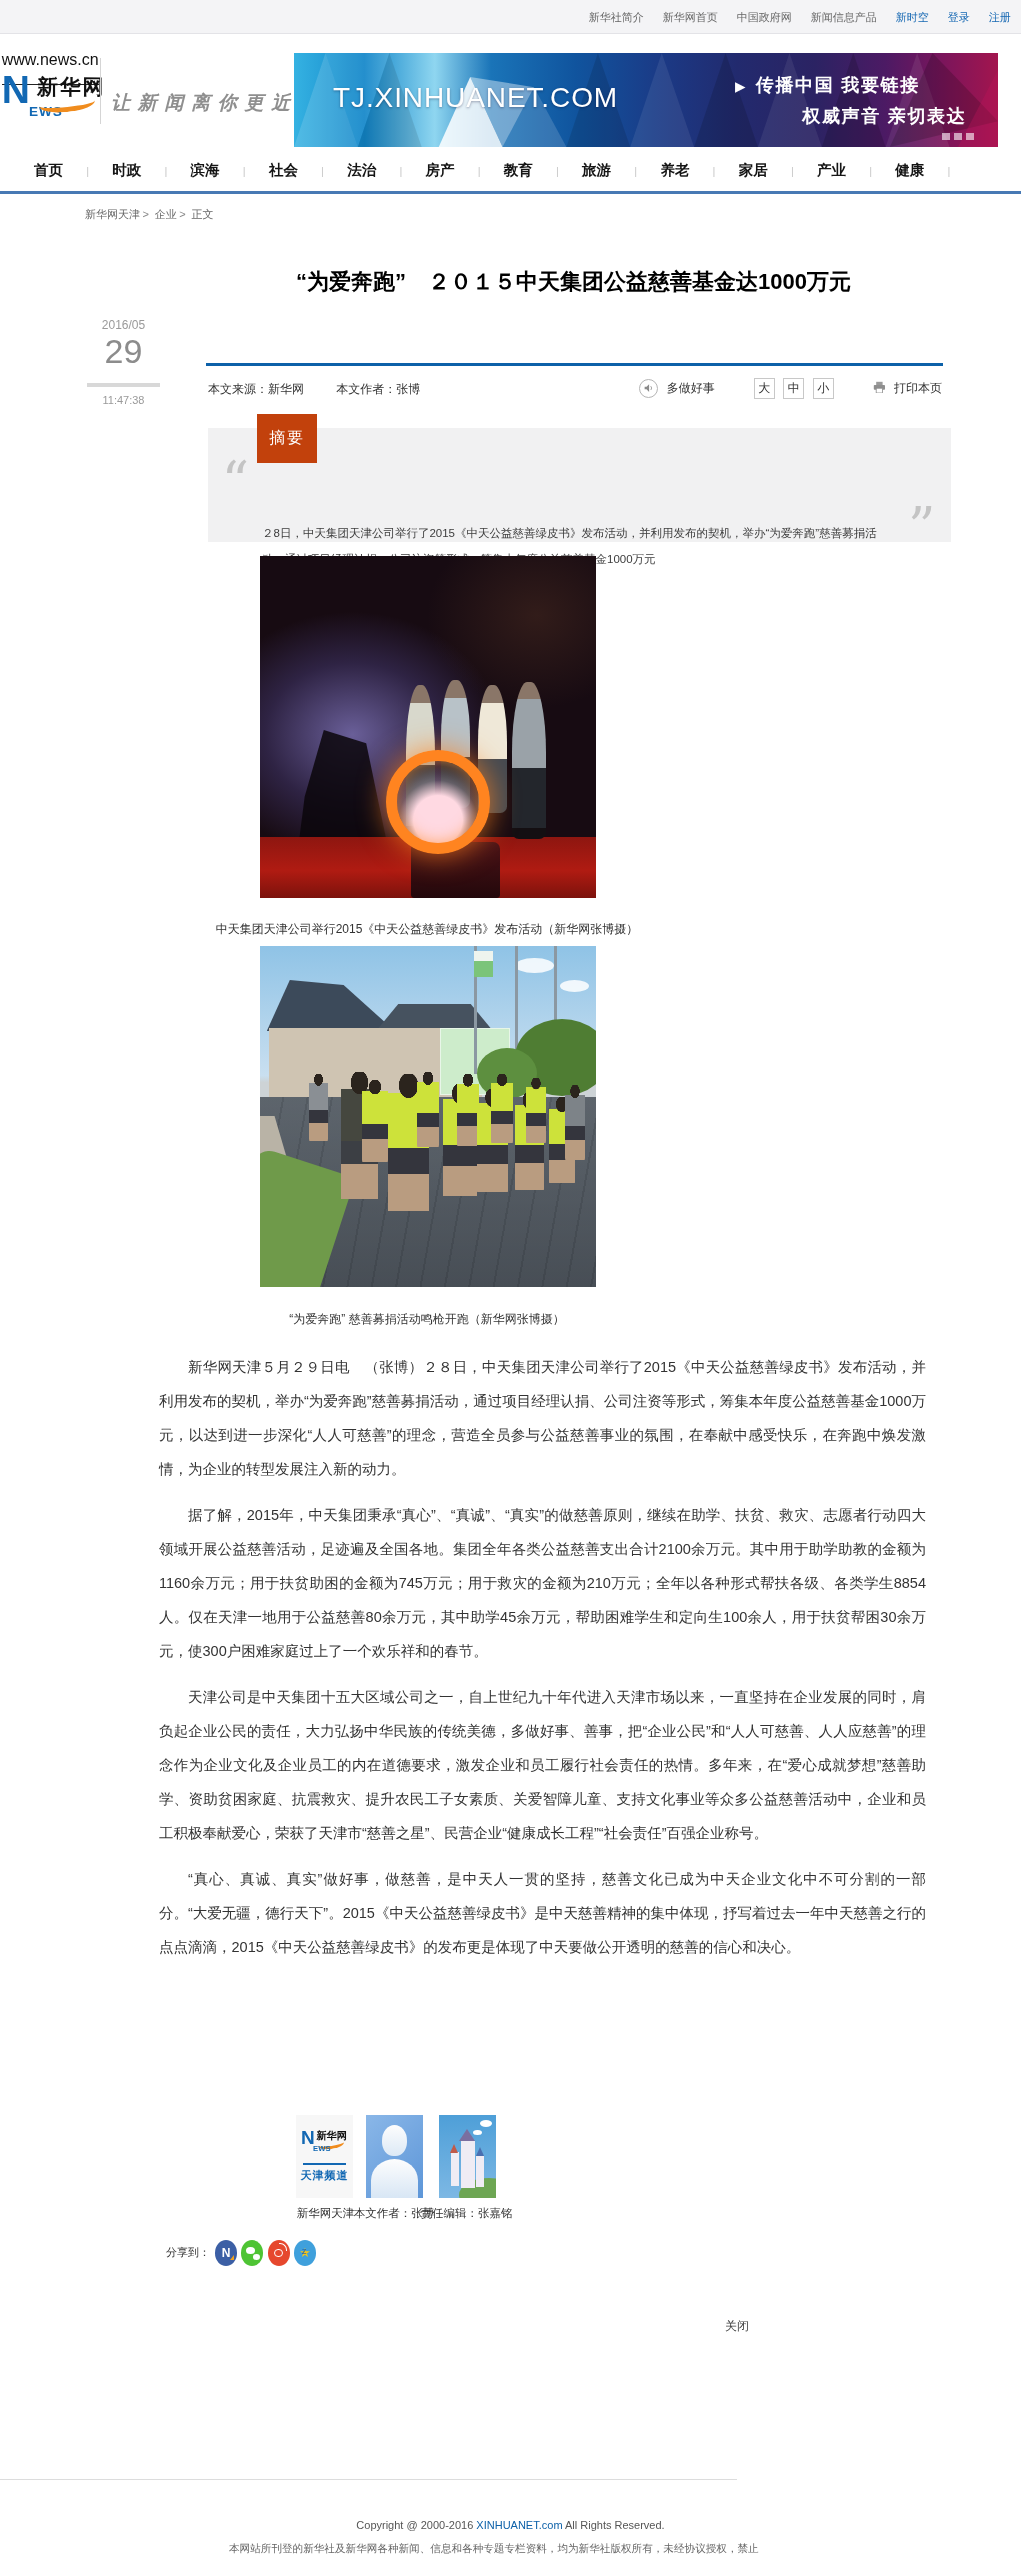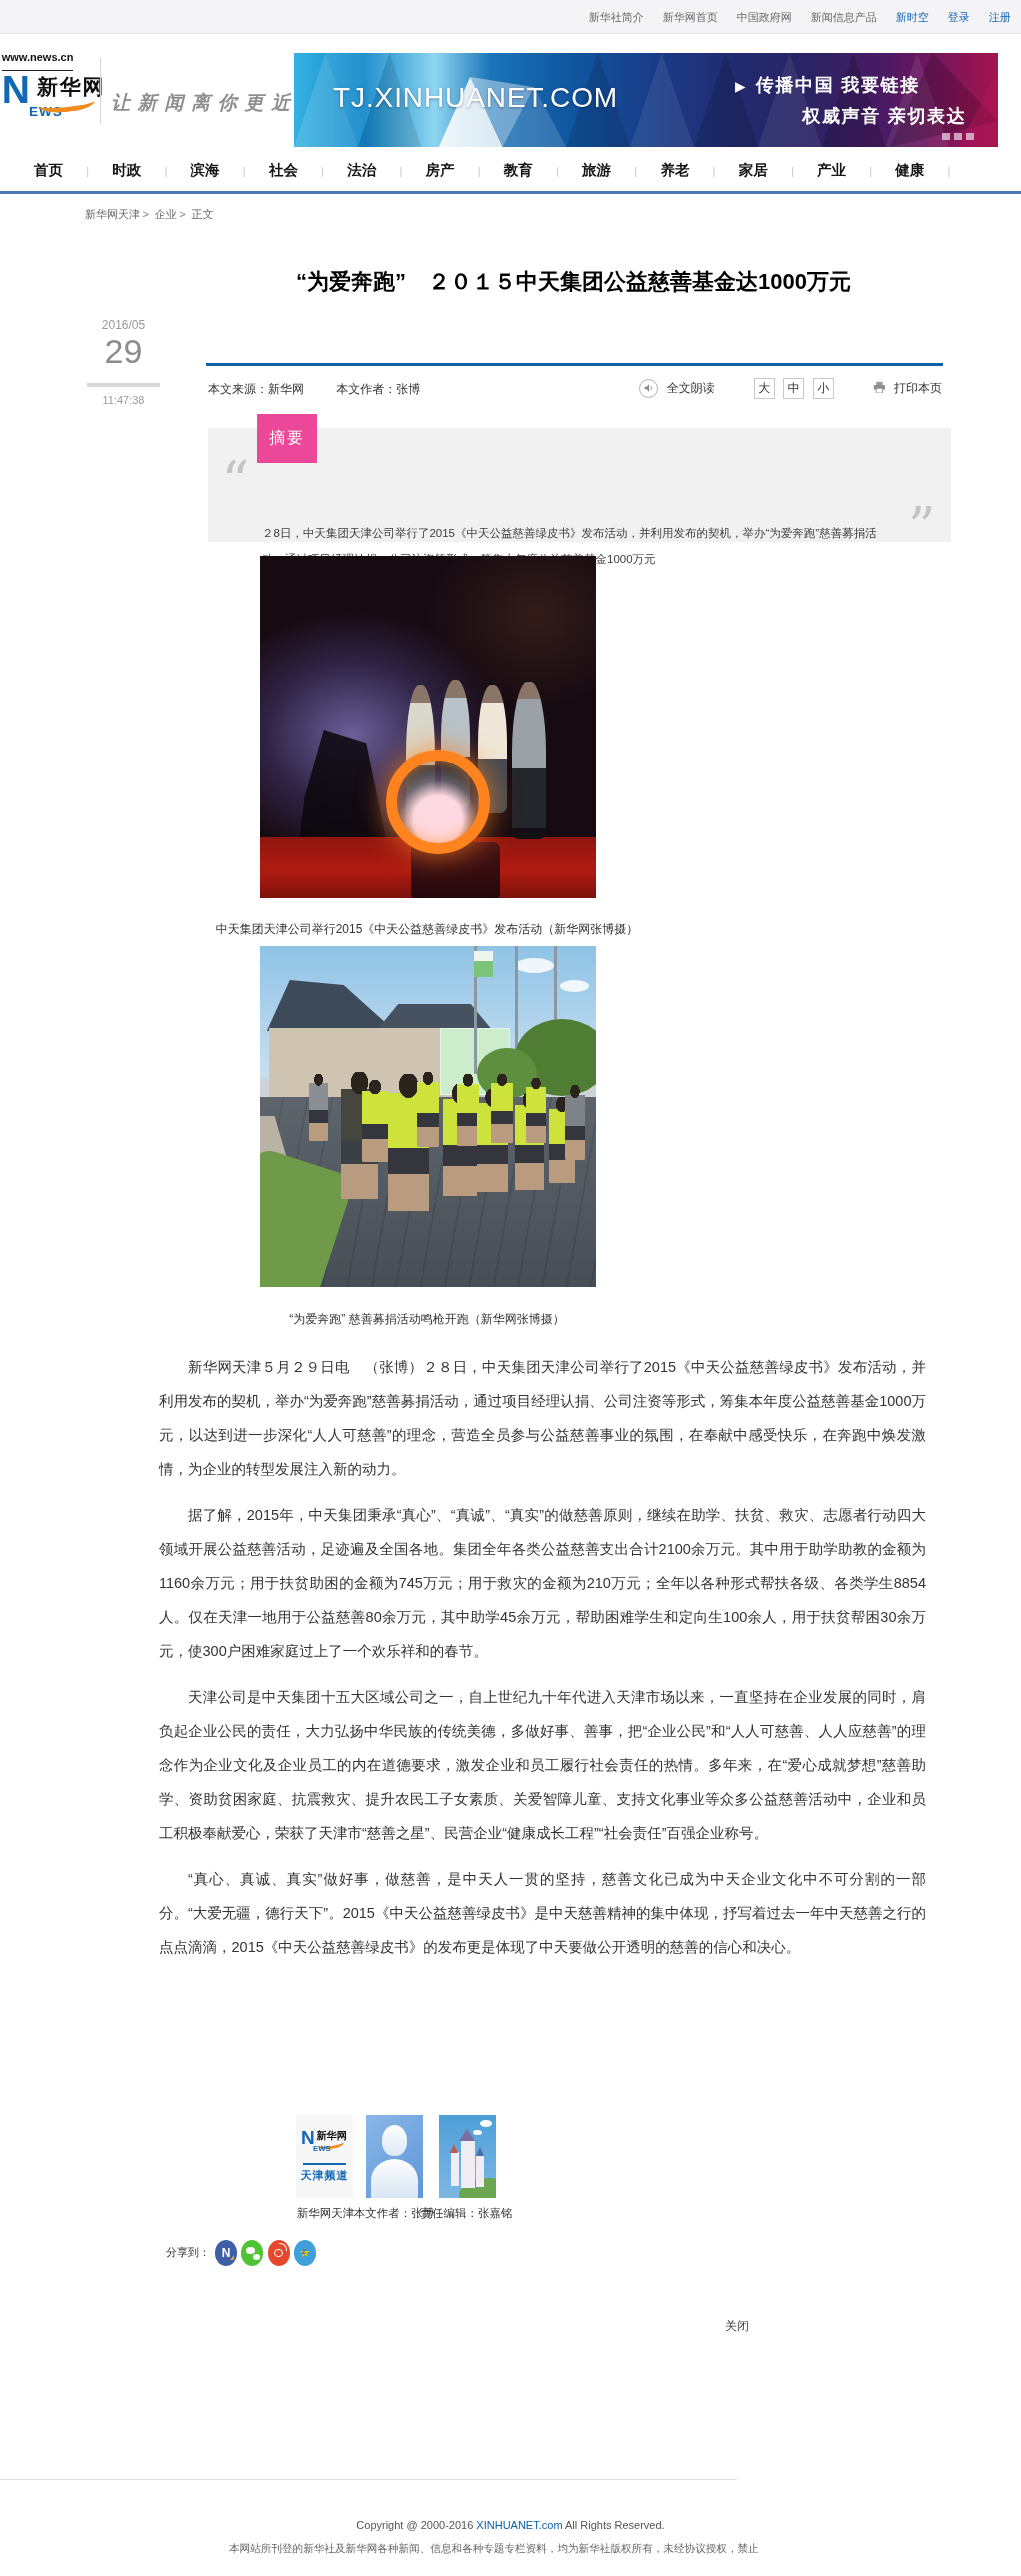--- a/index.html
+++ b/index.html
@@ -7,21 +7,21 @@
   #page{position:relative;width:1021px;height:2576px;background:#fff;overflow:hidden;}
 
   
   #topbar{position:absolute;left:0;top:0;width:1021px;height:34px;background:#f4f4f6;border-bottom:0.9px solid #e3e3e7;box-sizing:border-box;}
   .topbar-links{position:absolute;right:10.2px;top:0;height:34px;display:flex;align-items:center;gap:19px;font-size:11px;}
   .topbar-link{color:#666;cursor:pointer;white-space:nowrap;}
   .topbar-link.blue{color:#1668b3;}
 
   
   #header{position:absolute;left:0;top:34px;width:1021px;height:117px;background:#fff;}
-  .site-url{position:absolute;left:1.7px;top:17px;font-size:11px;font-weight:bold;color:#111;border-bottom:1.7px solid #222;padding-bottom:7px;}
+  .site-url{position:absolute;left:1.7px;top:17px;font-size:16px;font-weight:normal;color:#111;border-bottom:1.7px solid #222;padding-bottom:15px;}
   .logo-n{position:absolute;left:1.7px;top:36px;font-size:39px;font-weight:bold;color:#1268b3;line-height:39px;}
   .logo-cn{position:absolute;left:37px;top:39px;font-size:21px;font-weight:bold;color:#111;letter-spacing:1.7px;}
   .logo-ews{position:absolute;left:29px;top:70px;font-size:13.6px;font-weight:bold;color:#1268b3;letter-spacing:0.9px;}
   .logo-swoosh{position:absolute;left:39px;top:61px;width:56px;height:12px;border-bottom:5.1px solid #f08c1e;border-radius:50%;transform:rotate(-6deg);}
   .header-divider{position:absolute;left:100px;top:24px;width:0.9px;height:66px;background:#d5d5d5;}
   .slogan{position:absolute;left:111px;top:56px;font-size:19px;color:#8f8f8f;letter-spacing:7.7px;font-style:italic;font-weight:600;font-family:"DejaVu Serif","Liberation Serif",serif;}
   #banner{position:absolute;left:294px;top:19px;width:704px;height:94px;overflow:hidden;}
   #banner svg.mosaic{position:absolute;left:0;top:0;width:704px;height:94px;}
   .banner-domain{position:absolute;left:39px;top:29px;font-size:28px;font-weight:400;color:#fff;letter-spacing:0.9px;text-shadow:0 0.9px 2.6px rgba(0,0,40,.35);}
   .banner-line1{position:absolute;right:78px;top:20.4px;font-size:18px;font-weight:bold;color:#fff;letter-spacing:1.7px;}
@@ -52,21 +52,21 @@
   #meta-row{position:absolute;left:208px;top:378px;width:734px;height:22px;font-size:12px;color:#333;}
   .meta-left{position:absolute;left:0;top:3.4px;}
   .meta-left span{margin-right:29px;}
   .meta-right{position:absolute;right:0;top:0;display:flex;align-items:center;gap:8.5px;}
   .circle-icon{display:inline-flex;width:17px;height:17px;border:0.9px solid #b5b5b5;border-radius:50%;align-items:center;justify-content:center;}
   .meta-label{color:#333;font-size:12px;cursor:pointer;}
   .size-box{display:inline-block;width:19px;height:19px;line-height:19px;text-align:center;border:0.9px solid #c8c8c8;background:#fff;font-size:12px;color:#333;cursor:pointer;}
   .meta-gap{width:22px;}
 
   
-  #summary-tag{position:absolute;left:257px;top:414px;width:60px;height:49px;background:#ec4899;color:#fff;font-size:16px;letter-spacing:1.7px;display:flex;align-items:center;justify-content:center;z-index:2;}
+  #summary-tag{position:absolute;left:257px;top:414px;width:60px;height:49px;background:#c2410c;color:#fff;font-size:16px;letter-spacing:1.7px;display:flex;align-items:center;justify-content:center;z-index:2;}
   #summary-box{position:absolute;left:208px;top:428px;width:743px;height:114px;background:#f1f1f2;}
   .quote-open{position:absolute;left:13.6px;top:37px;font-size:54px;line-height:34px;color:#c4c4c4;font-family:"DejaVu Serif",serif;}
   .quote-close{position:absolute;right:15.3px;bottom:-3.4px;font-size:54px;line-height:34px;color:#c4c4c4;font-family:"DejaVu Serif",serif;}
   .summary-text{position:absolute;left:54px;top:44px;width:637px;font-size:11.5px;line-height:26px;color:#3c3c3c;margin-top:48px;}
 
   
   .photo{position:absolute;left:260px;width:336px;overflow:hidden;}
   #photo1{top:556px;height:342px;background:#170b12;}
   .p1-glow{position:absolute;left:-34px;top:51px;width:281px;height:255px;background:radial-gradient(ellipse at 45% 50%,rgba(150,140,225,.65) 0%,rgba(90,80,160,.35) 40%,transparent 68%);}
   .p1-tint{position:absolute;right:-51px;top:-34px;width:221px;height:187px;background:radial-gradient(ellipse,rgba(100,60,40,.35),transparent 70%);}
@@ -267,21 +267,21 @@
       <span>本文来源：新华网</span>
       <span>本文作者：张博</span>
     </div>
     <div class="meta-right">
       <span class="circle-icon">
         <svg width="10.2" height="10.2" viewBox="0 0 16 16">
             <path d="M1 6v4h3l4 4V2L4 6H1z" fill="#8a8a8a"></path>
             <path d="M10.5 5c1.8 1.6 1.8 4.4 0 6" stroke="#8a8a8a" stroke-width="1.3" fill="none"></path>
           </svg>
       </span>
-      <span class="meta-label">全文朗读</span>
+      <span class="meta-label">多做好事</span>
       <span class="meta-gap"></span>
       <span class="size-box">大</span>
       <span class="size-box">中</span>
       <span class="size-box">小</span>
       <span class="meta-gap"></span>
       <span>
         <svg width="12.8" height="12.8" viewBox="0 0 16 16">
             <rect x="4" y="1" width="8" height="4" fill="#9a9a9a"></rect>
             <rect x="1" y="5" width="14" height="6" rx="1" fill="#8f8f8f"></rect>
             <rect x="4" y="9" width="8" height="6" fill="#fff" stroke="#8a8a8a"></rect>

